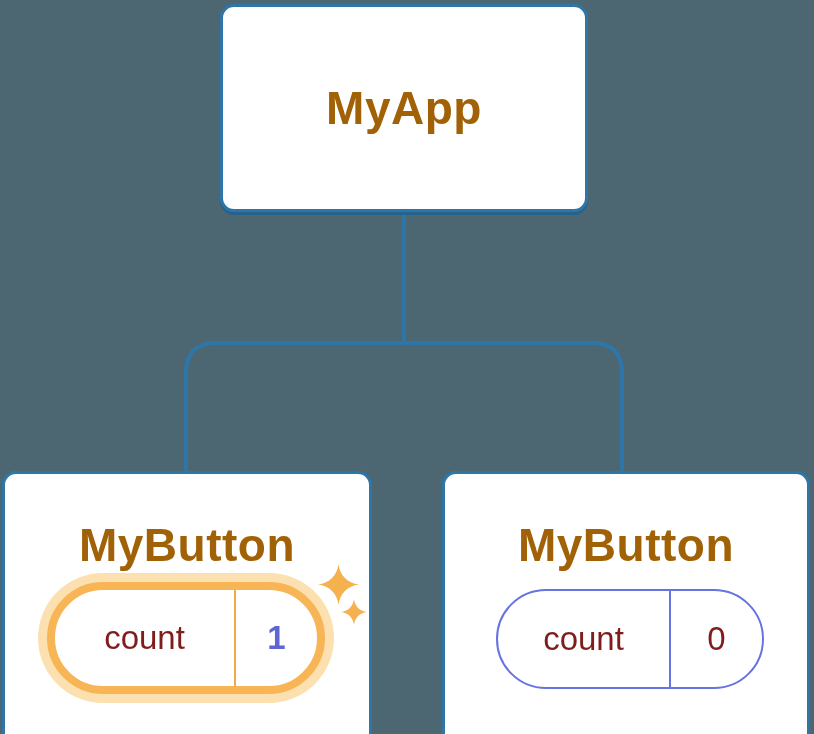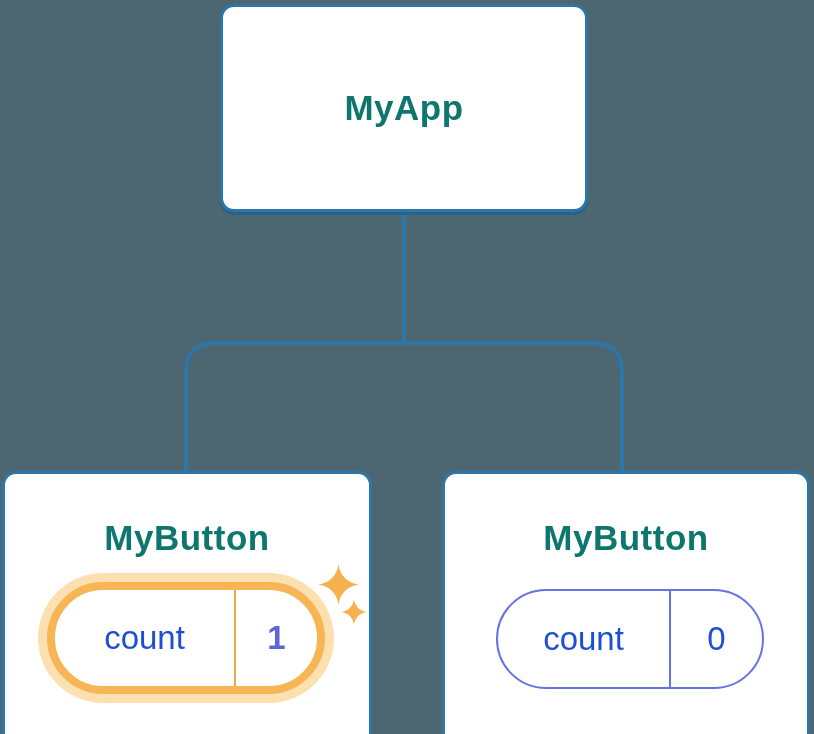--- a/index.html
+++ b/index.html
@@ -34,23 +34,23 @@
     align-items: center;
     justify-content: center;
   }
   .node-child {
     top: 471px;
     height: 297px;
   }
   .node-child-left  { left: 2px;   width: 370px; }
   .node-child-right { left: 442px; width: 368px; }
   .node-label {
-    font-size: 35px;
+    font-size: 46px;
     font-weight: 700;
-    color: #0f766e;
+    color: #a16207;
     letter-spacing: 0.5px;
   }
   .child-label {
     position: absolute;
     left: 0; top: 44px;
     width: 100%;
     text-align: center;
   }
   .pill {
     position: absolute;
@@ -70,21 +70,21 @@
     left: 51px; top: 115px;
     width: 264px; height: 96px;
     border: 2px solid #6673e0;
     border-radius: 50px;
   }
   .pill-key, .pill-value {
     display: flex;
     align-items: center;
     justify-content: center;
     font-size: 33px;
-    color: #1d4ed8;
+    color: #7f1d1d;
   }
   .pill-highlighted .pill-key { width: 179px; }
   .pill-highlighted .pill-value { flex: 1; font-weight: 700; color: #5c66d4; }
   .pill-highlighted .pill-divider { width: 2px; background: #f2aa44; }
   .pill-normal .pill-key { width: 171px; }
   .pill-normal .pill-value { flex: 1; }
   .pill-normal .pill-divider { width: 2px; background: #6673e0; }
   .sparkle {
     position: absolute;
   }

